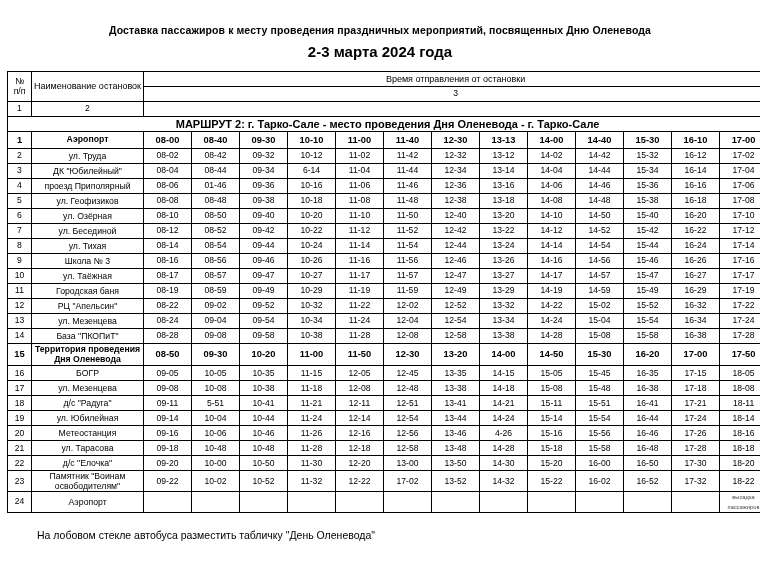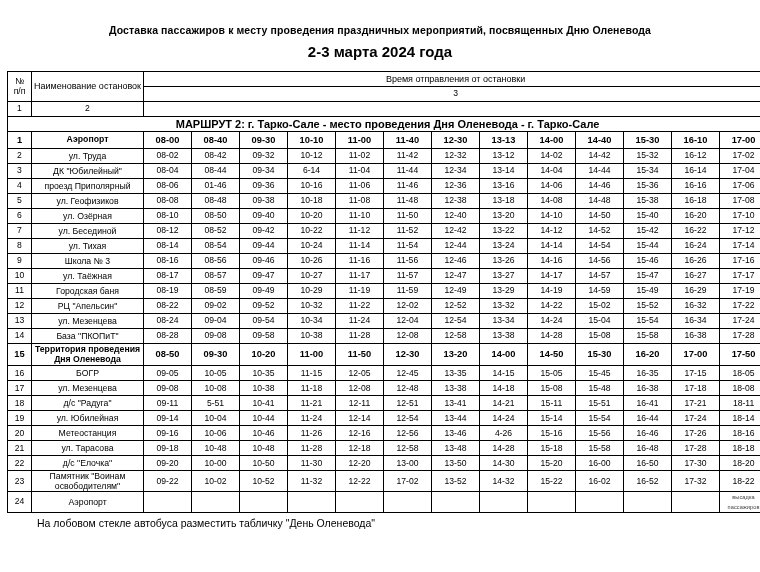--- a/index.html
+++ b/index.html
@@ -88,21 +88,21 @@
     padding-bottom: 1px;
   }
   .tall { height: 30px; }
   .two-line { height: 26px; }
   .small-note {
     font-size: 5.6px;
     color: #444;
     letter-spacing: 0.1px;
   }
   .footer {
-    margin: 4px 0 0 30px;
+    margin: 16px 0 0 30px;
     font-size: 10.5px;
   }
   .footer div { margin-bottom: 7px; }
 </style>
 </head>
 <body>
 
 <div class="page">
 
   <div class="title-block">

